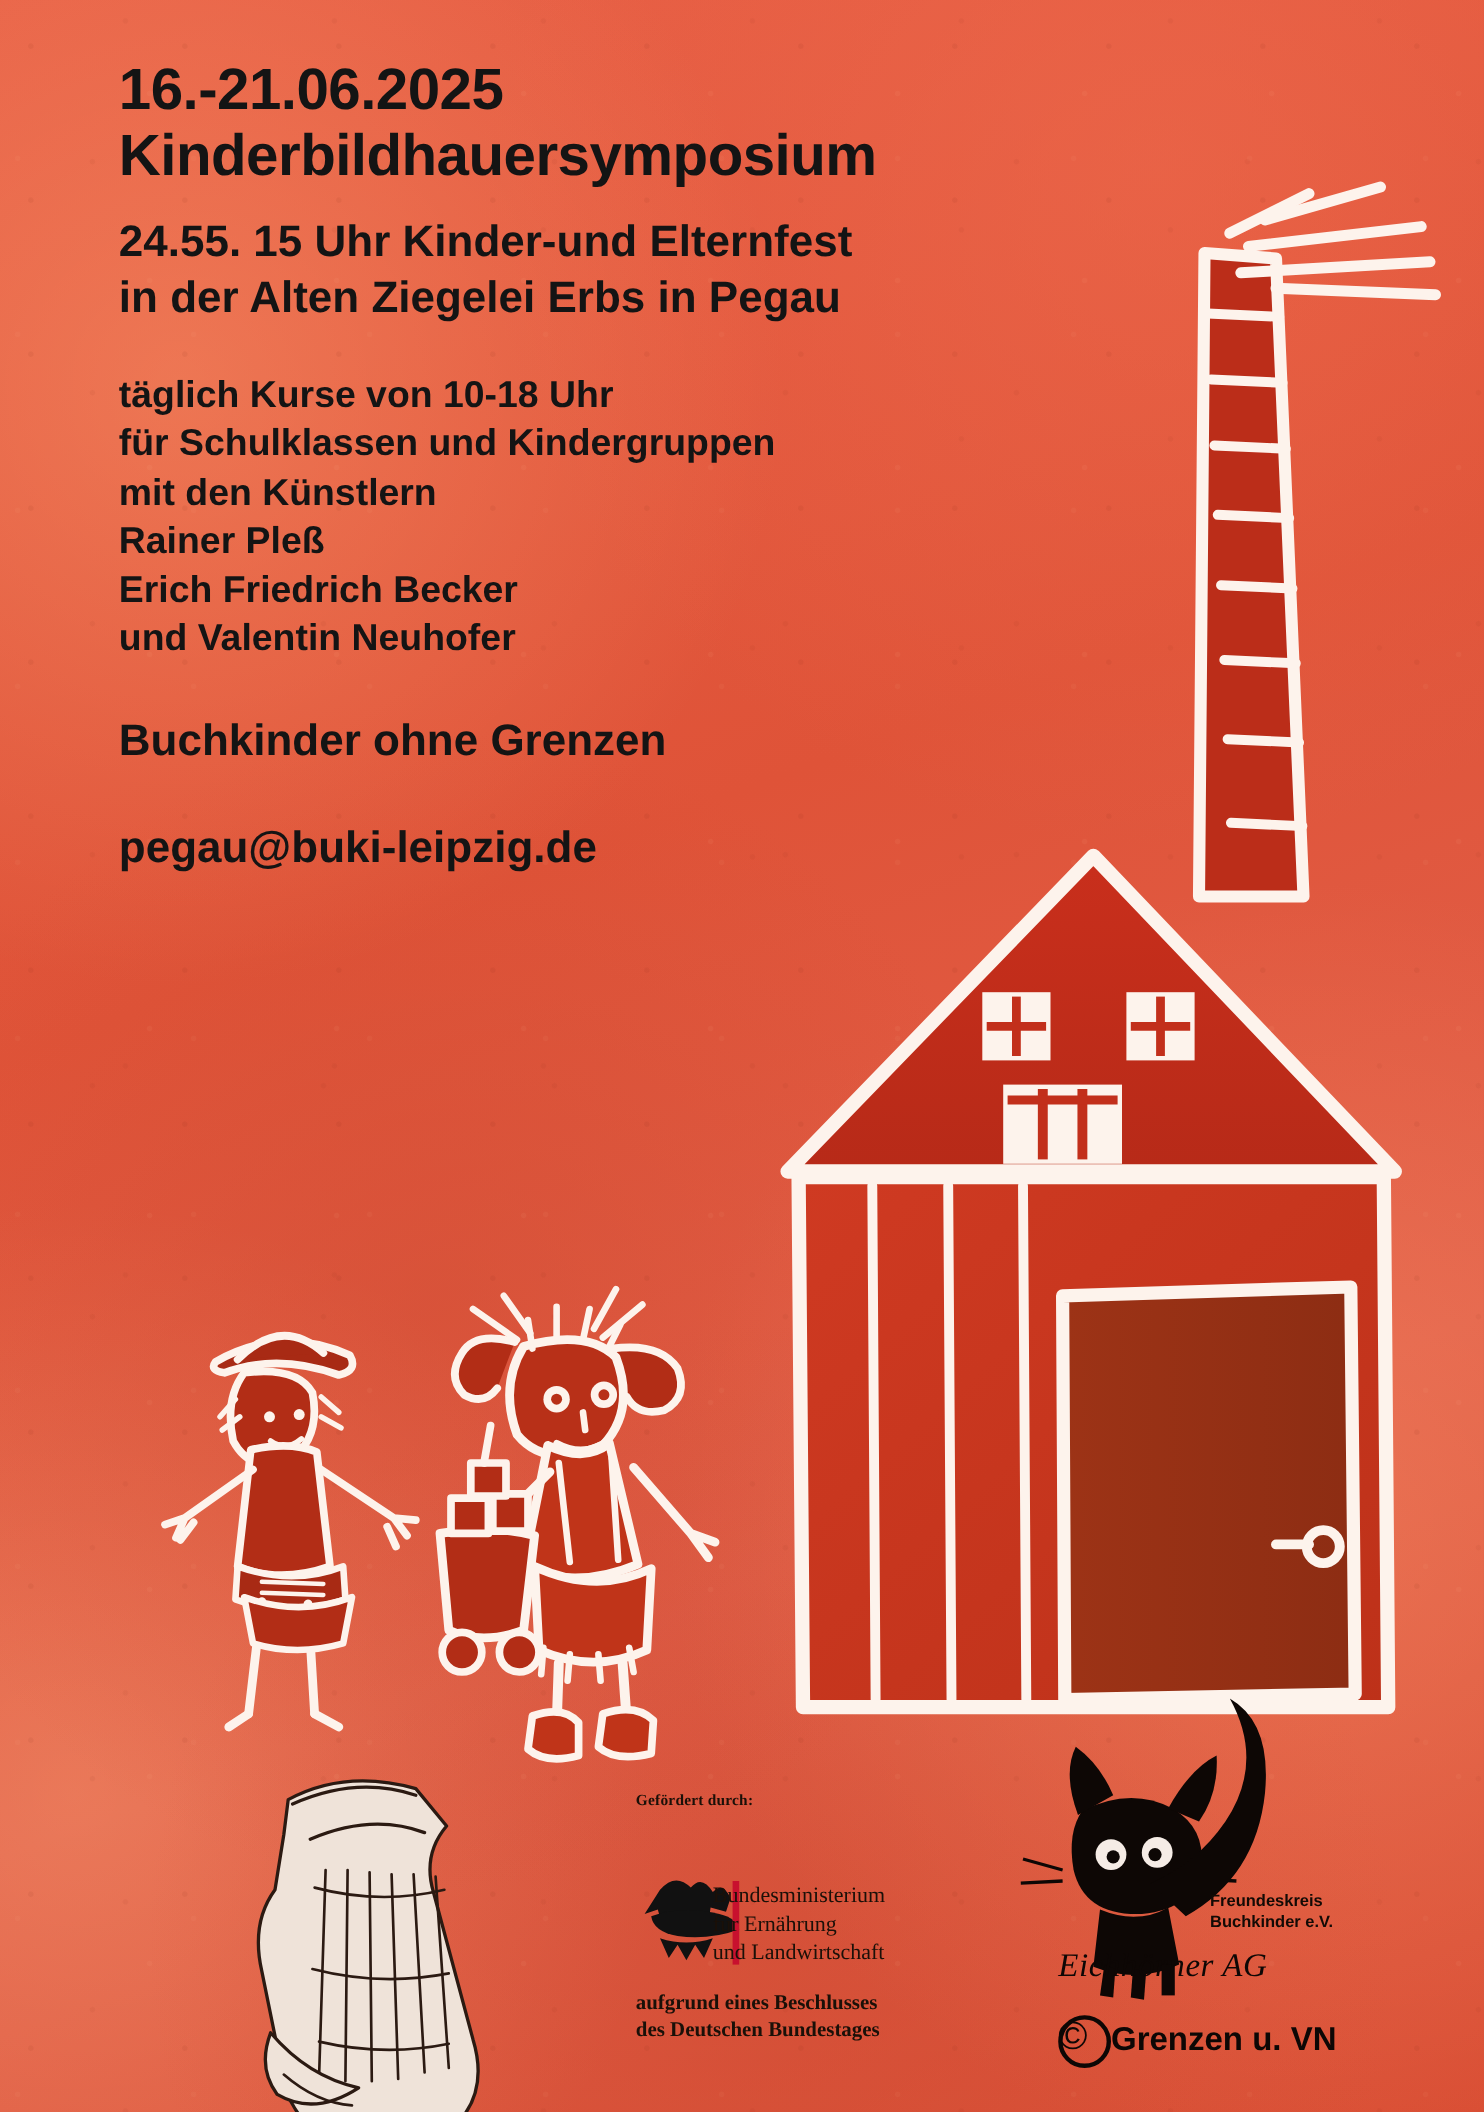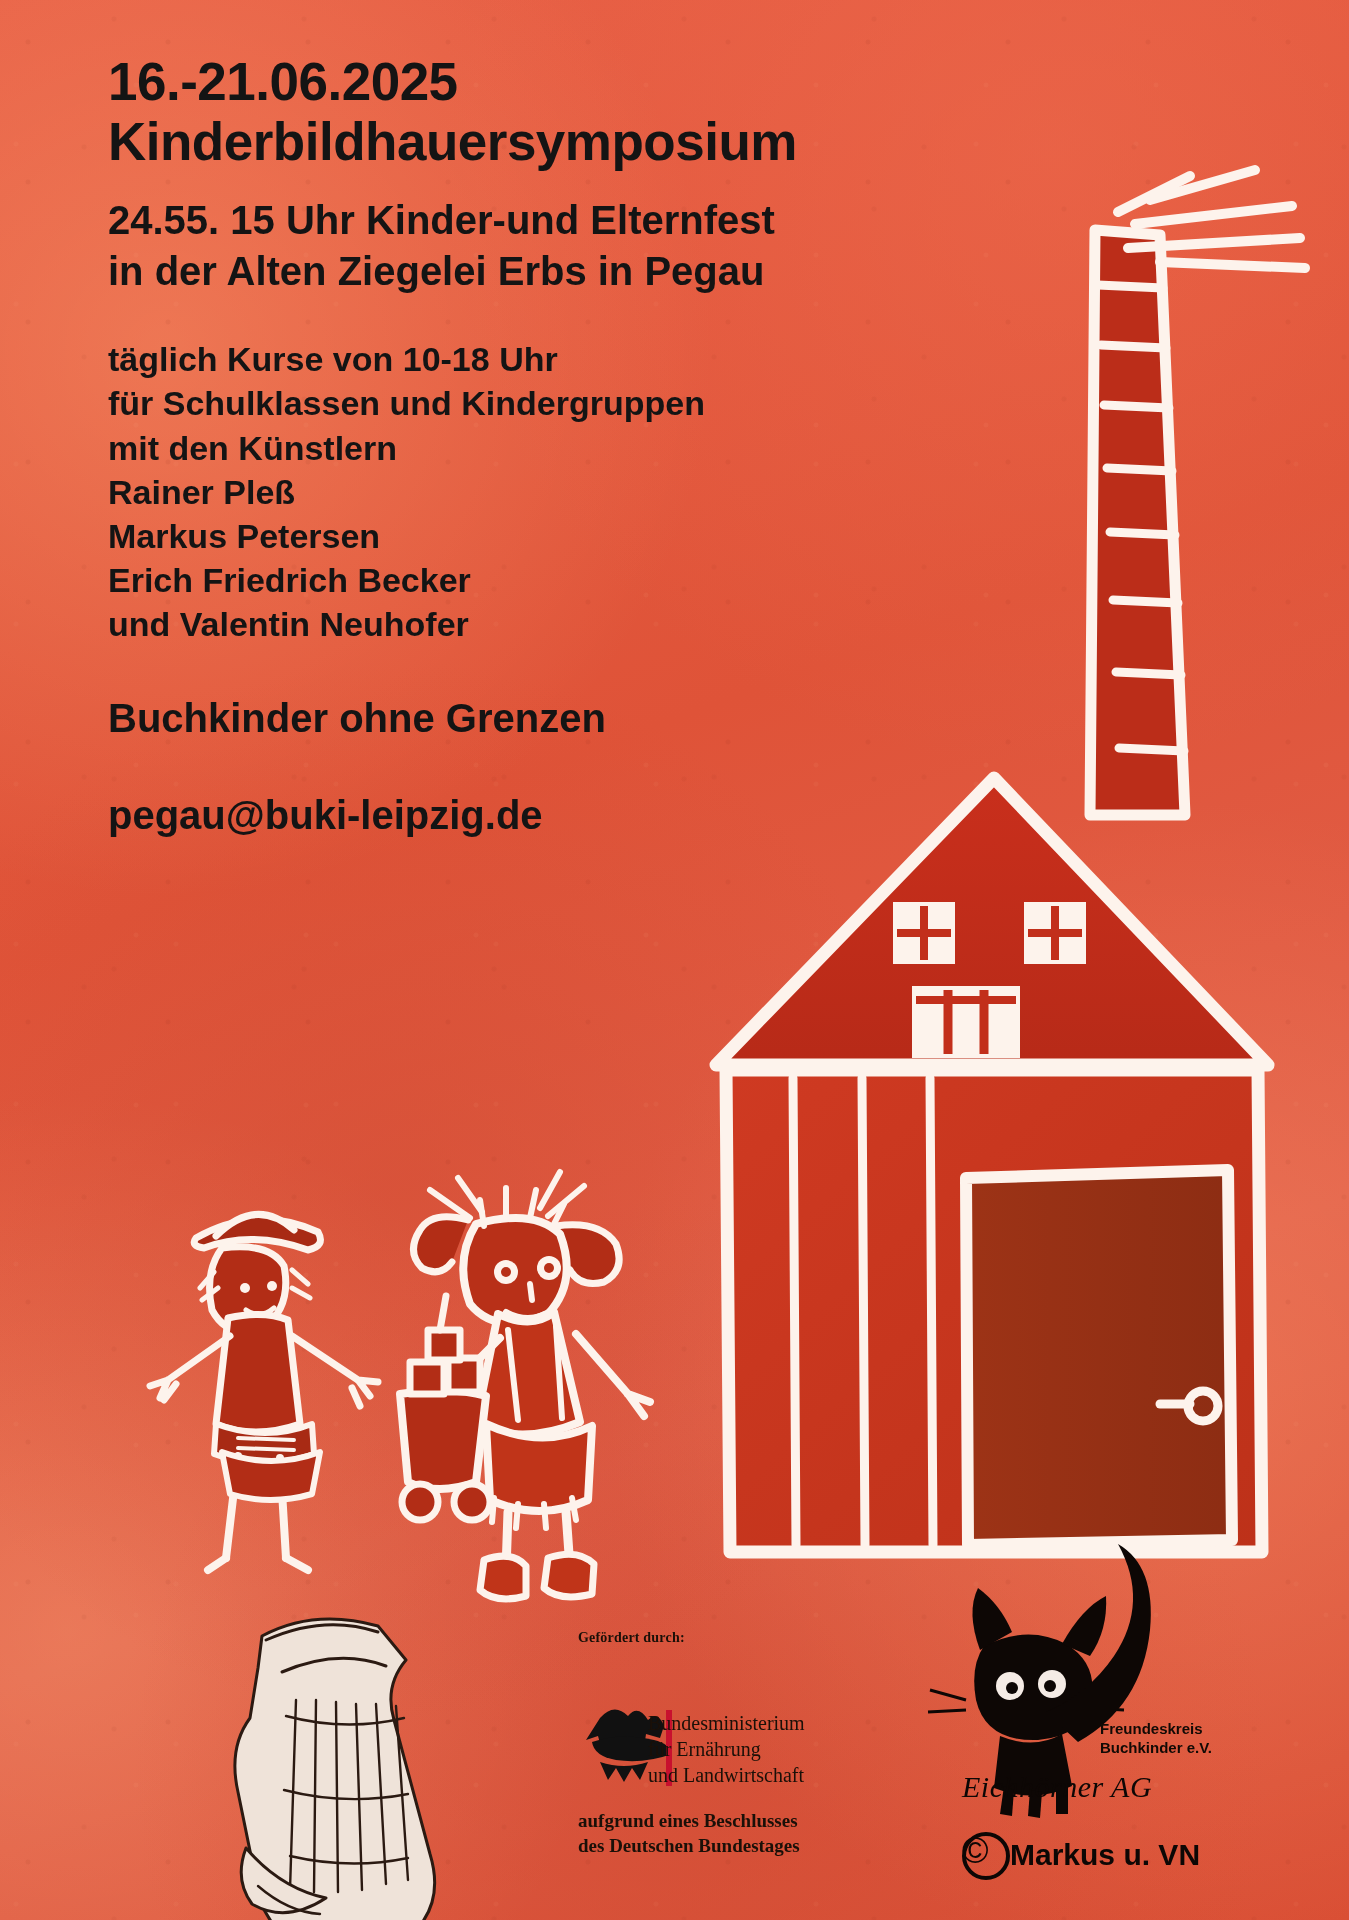--- a/index.html
+++ b/index.html
@@ -353,21 +353,20 @@
     <div class="l-xl">16.-21.06.2025</div>
     <div class="l-xl">Kinderbildhauersymposium</div>
     <div class="gap-a"></div>
     <div class="l-lg">24.55. 15 Uhr Kinder-und Elternfest</div>
     <div class="l-lg">in der Alten Ziegelei Erbs in Pegau</div>
     <div class="gap-c"></div>
     <div class="l-md">täglich Kurse von 10-18 Uhr</div>
     <div class="l-md">für Schulklassen und Kindergruppen</div>
     <div class="l-md">mit den Künstlern</div>
     <div class="l-md">Rainer Pleß</div>
-    <div class="l-md">Markus Petersen</div>
     <div class="l-md">Erich Friedrich Becker</div>
     <div class="l-md">und Valentin Neuhofer</div>
     <div class="gap-d"></div>
     <div class="l-lg">Buchkinder ohne Grenzen</div>
     <div class="gap-d"></div>
     <div class="l-lg">pegau@buki-leipzig.de</div>
   </div>
 
   <div class="footer-text" id="funding-label">Gefördert durch:</div>
 
@@ -382,15 +381,15 @@
     <div>des Deutschen Bundestages</div>
   </div>
 
   <div class="footer-text" id="freundeskreis">
     <div>Freundeskreis</div>
     <div>Buchkinder e.V.</div>
   </div>
 
   <div class="footer-text" id="eichhoerner">Eichhörner AG</div>
   <div class="footer-text" id="copysym">©</div>
-  <div class="footer-text" id="copyline">Markus u. VN</div>
+  <div class="footer-text" id="copyline">Grenzen u. VN</div>
 
 </div>
 
 </body></html>

